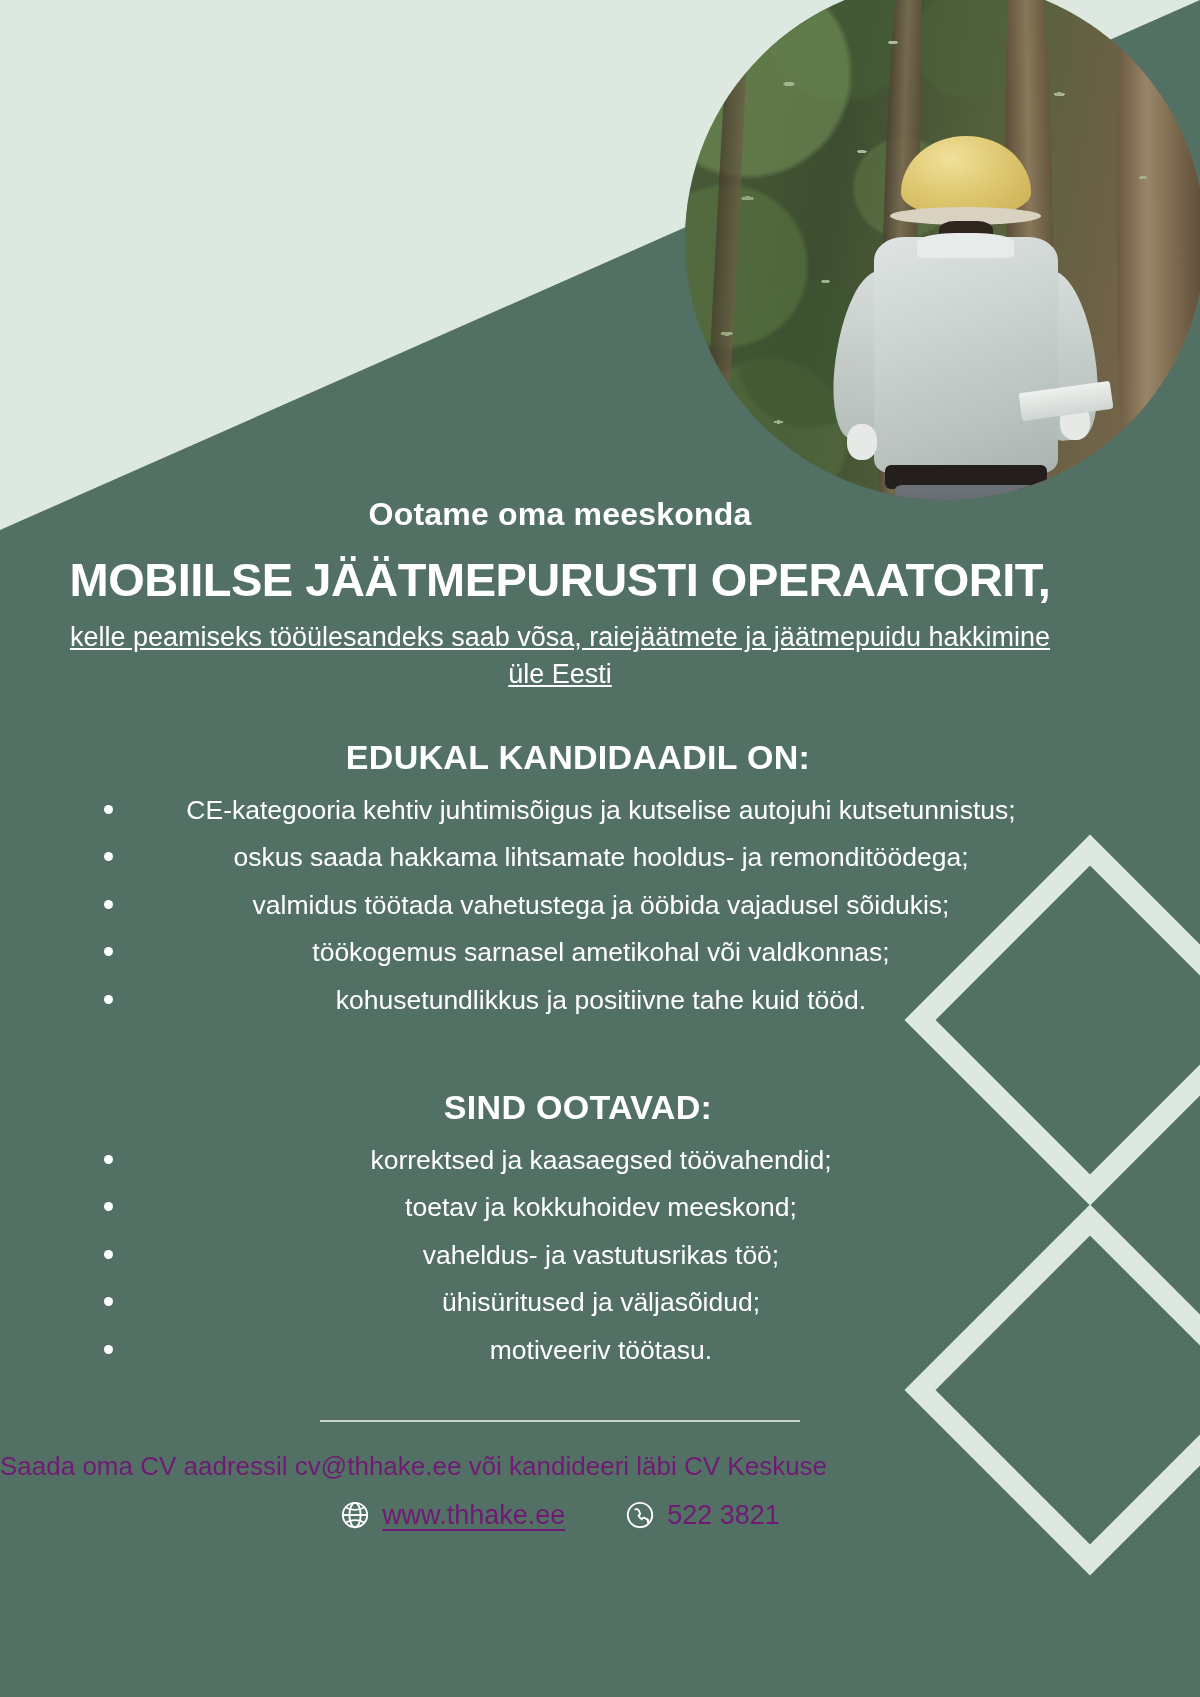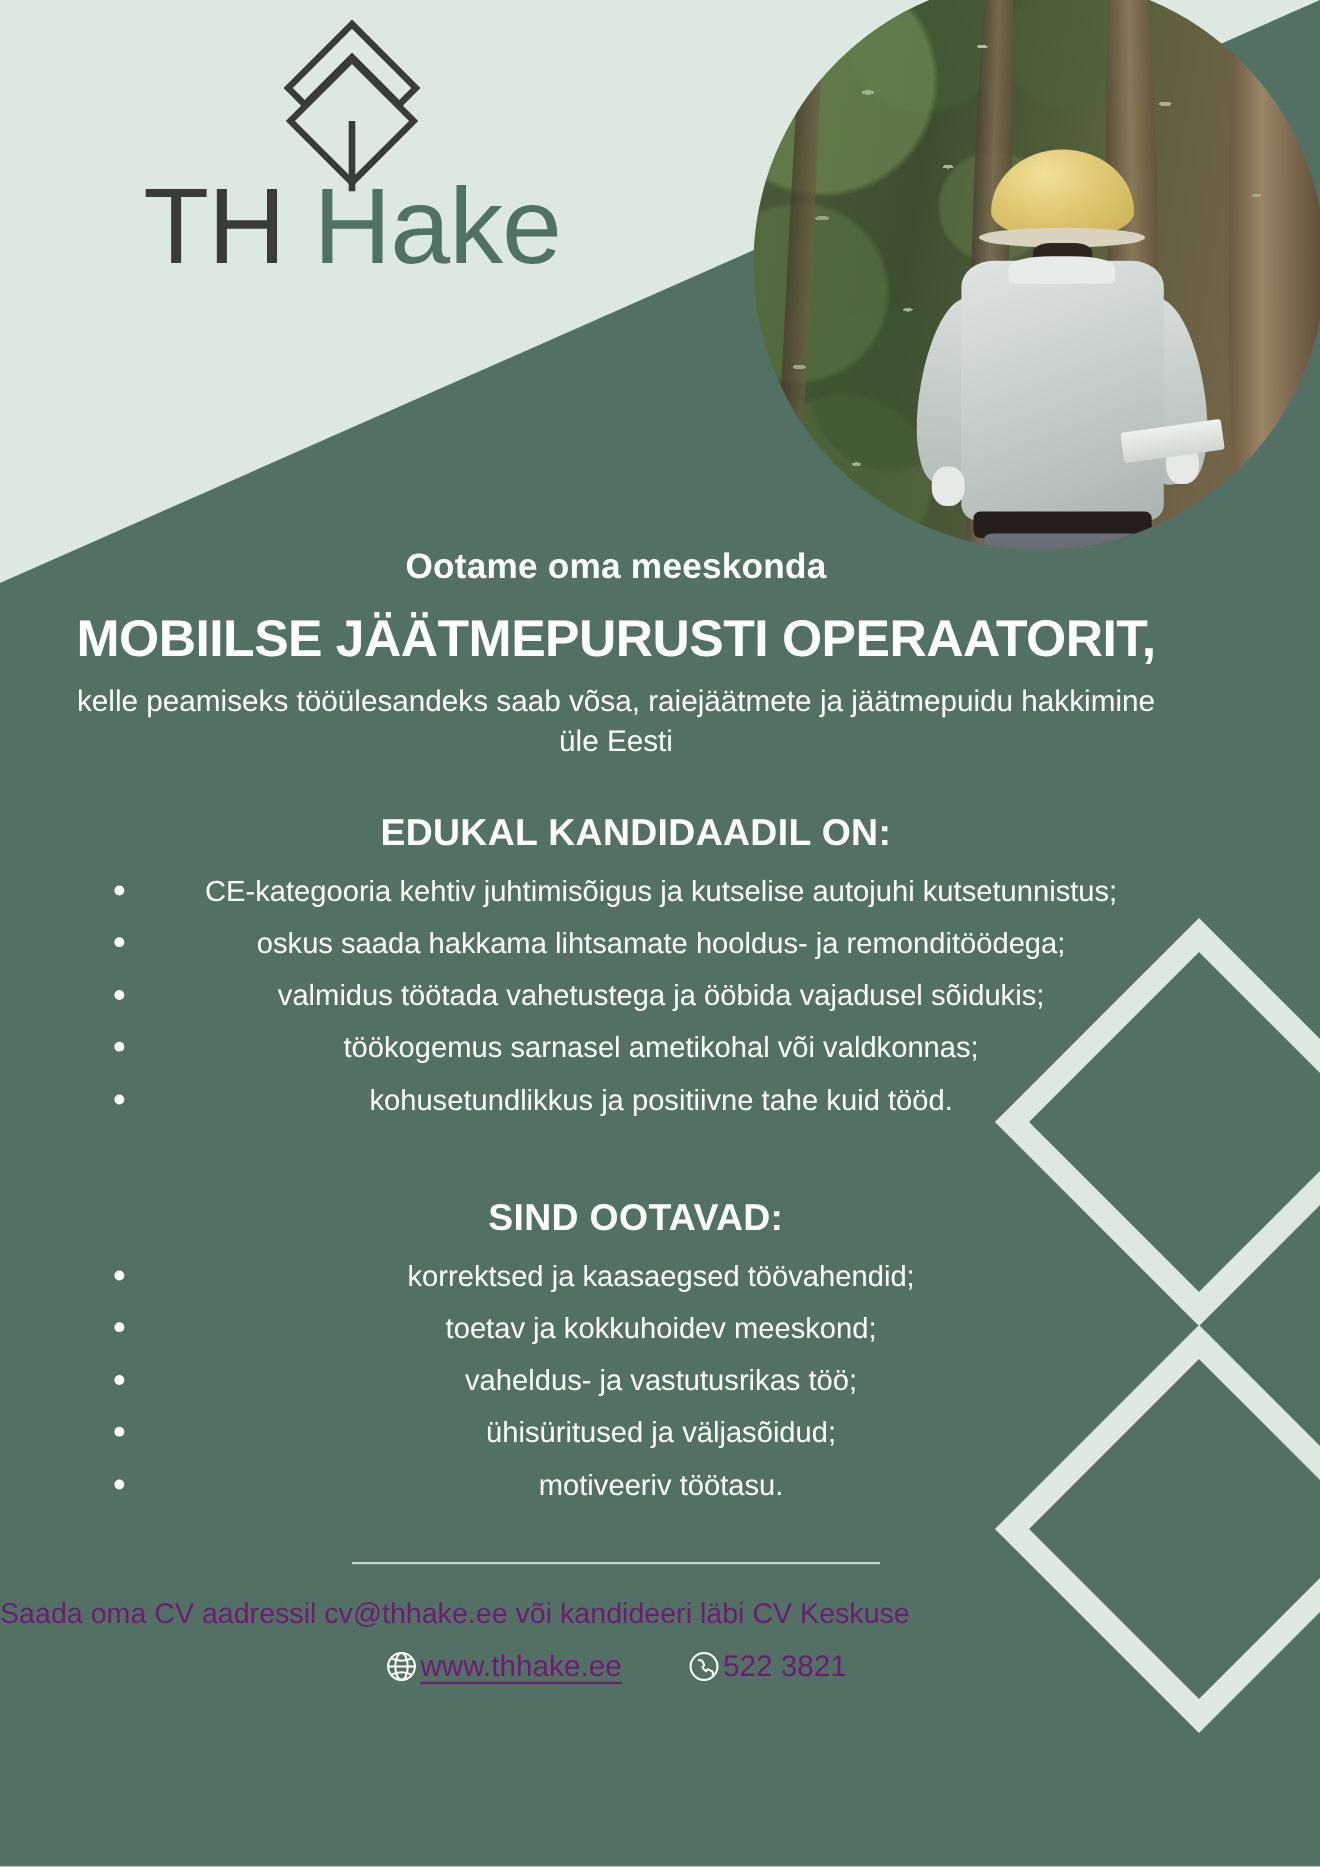--- a/index.html
+++ b/index.html
@@ -119,21 +119,21 @@
   }
   .intro p{margin:0;}
 
   
   .hero{position:absolute;left:0;top:496px;width:1120px;text-align:center;color:#fff;}
   .hero-kicker{font-size:32px;font-weight:700;letter-spacing:.2px;text-align:center;}
   .hero-title{
     font-size:47px;font-weight:700;letter-spacing:-.5px;margin-top:19px;
     white-space:nowrap;
   }
-  .hero-sub{font-size:27px;line-height:1.36;margin-top:12px;padding:0 54px;}
+  .hero-sub{font-size:27px;line-height:1.36;margin-top:12px;padding:0 54px;text-decoration:underline;}
 
   
   .section{position:absolute;left:88px;width:980px;color:#fff;text-align:center;}
   .sec-title{font-size:34px;font-weight:700;letter-spacing:.3px;}
   ul.bullets{list-style:none;margin:14px 0 0;padding:0;}
   ul.bullets li{
     position:relative;padding-left:46px;
     font-size:26.5px;line-height:1.45;margin-bottom:9px;
   }
   ul.bullets li::before{
@@ -143,21 +143,21 @@
   #sec-requirements{top:738px;}
   #sec-offers{top:1088px;}
 
   
   .footer{position:absolute;left:0;top:1420px;width:1120px;text-align:left;color:#701a75;}
   .divider{width:480px;height:2px;background:#dce8e0;margin:0 auto 26px;opacity:.85;}
   .foot-line{font-size:26px;line-height:1.45;}
   .contacts{
     display:flex;align-items:center;justify-content:center;gap:18px;margin-top:14px;
   }
-  .contact{display:flex;align-items:center;gap:2px;font-size:27px;}
+  .contact{display:flex;align-items:center;gap:12px;font-size:27px;}
   .contact.web{margin-right:42px;}
   .contact .url{text-decoration:underline;text-underline-offset:5px;}
   .ico{display:inline-block;width:30px;height:30px;flex:0 0 30px;}
 </style>
 </head>
 <body>
 
 <div id="poster">
 
   <div class="bg-bottom"></div>
@@ -185,33 +185,20 @@
       <div class="torso"></div>
       <div class="collar"></div>
       <div class="glove gl"></div>
       <div class="glove gr"></div>
       <div class="belt"></div>
       <div class="pants"></div>
       <div class="board"></div>
     </div>
   </div>
 
-  <div class="logo-wrap">
-    <svg class="logo-mark" width="150" height="160" viewBox="0 0 150 160">
-      <g fill="none" stroke="#3b3b38" stroke-width="6">
-        <path d="M 75 8 L 133 66 L 118 81 L 75 38 L 32 81 L 17 66 Z"></path>
-        <path d="M 75 40 L 131 96 L 75 152 L 19 96 Z"></path>
-        <line x1="75" y1="96" x2="75" y2="160"></line>
-      </g>
-    </svg>
-    <div class="logo-type">
-      <span class="logo-th">TH</span>
-      <span class="logo-hake">Hake</span>
-    </div>
-  </div>
 
 
   <div class="hero">
     <div class="hero-kicker">Ootame oma meeskonda</div>
     <div class="hero-title">MOBIILSE JÄÄTMEPURUSTI OPERAATORIT,</div>
     <div class="hero-sub">kelle peamiseks tööülesandeks saab võsa, raiejäätmete ja jäätmepuidu hakkimine üle Eesti</div>
   </div>
 
   <div class="section" id="sec-requirements">
     <div class="sec-title">EDUKAL KANDIDAADIL ON:</div>

